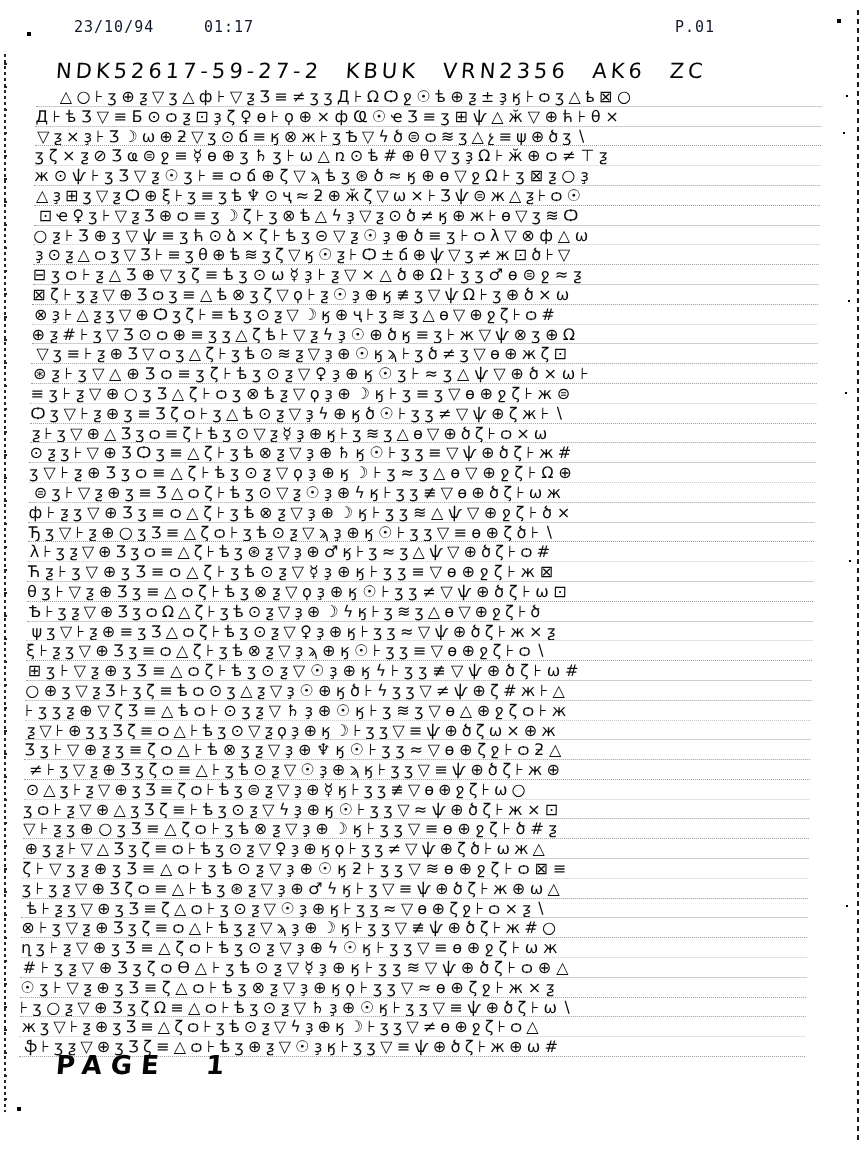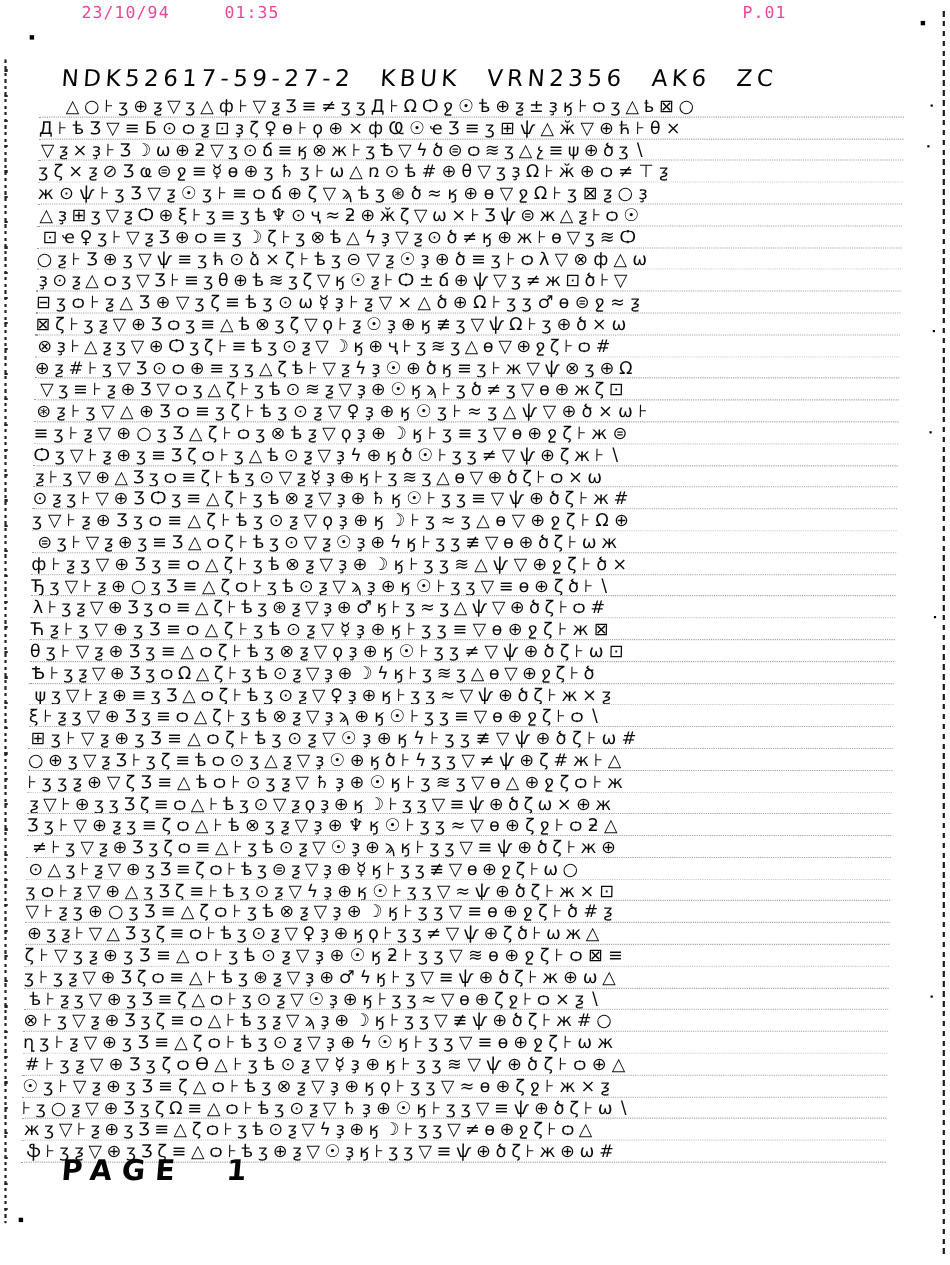--- a/index.html
+++ b/index.html
@@ -2,22 +2,22 @@
 <html><head>
 <meta charset="utf-8">
 <style>
   html,body{margin:0;padding:0;}
   body{background:#e8e8e8;font-family:"DejaVu Sans",sans-serif;}
   .page{
     position:relative;width:864px;height:1150px;background:#fff;color:#000;
     overflow:hidden;margin:0 auto;
   }
   
-  .fax-header{position:absolute;top:2px;left:0;width:100%;height:18px;
-    font-family:"DejaVu Sans Mono",monospace;font-size:15px;letter-spacing:1px;color:#ec4899;}
+  .fax-header{position:absolute;top:18px;left:0;width:100%;height:18px;
+    font-family:"DejaVu Sans Mono",monospace;font-size:15px;letter-spacing:1px;color:#0f172a;}
   .fax-date{position:absolute;left:74px;top:0;}
   .fax-time{position:absolute;left:204px;top:0;}
   .fax-pageno{position:absolute;left:675px;top:0;}
   
   .hand-title{
     position:absolute;top:58px;left:56px;width:720px;
     font-family:"DejaVu Sans",sans-serif;font-size:21px;line-height:26px;
     letter-spacing:4px;word-spacing:13px;white-space:nowrap;
     transform:skewX(-4deg);color:#050505;
   }
@@ -65,21 +65,21 @@
       18px 1108px 0 1px #000;
   }
 </style>
 </head>
 <body>
 
 <div class="page">
 
   <div class="fax-header">
     <span class="fax-date">23/10/94</span>
-    <span class="fax-time">01:35</span>
+    <span class="fax-time">01:17</span>
     <span class="fax-pageno">P.01</span>
   </div>
 
   <div class="hand-title">NDK52617-59-27-2 KBUK VRN2356 AK6 ZC</div>
 
   <div class="cipher">
       <div class="cipher-row">△○⊦ʒ⊕ƺ▽ӡ△ф⊦▽ƺӠ≡≠ӡʒД⊦ΩѺջ☉ѣ⊕ƺ±ҙӄ⊦ѻʒ△ҍ⊠○</div>
       <div class="cipher-row">Д⊦ѣӠ▽≡Б⊙ѻƺ⊡ҙζ♀ѳ⊦ϙ⊕×фҨ☉ҽӠ≡ʒ⊞ѱ△ӂ▽⊕ћ⊦θ×</div>
       <div class="cipher-row">▽ƺ×ҙ⊦Ӡ☽ѡ⊕ƻ▽ʒ⊙ճ≡ӄ⊗ж⊦ʒѢ▽ϟծ⊜ѻ≋ӡ△չ≡ψ⊕ծʒ∖</div>
       <div class="cipher-row">ʒζ×ƺ⊘Ʒҩ⊜ջ≡☿ѳ⊕ӡ♄ʒ⊦ѡ△ռ⊙ѣ#⊕θ▽ӡҙΩ⊦ӂ⊕ѻ≠⊤ƺ</div>

